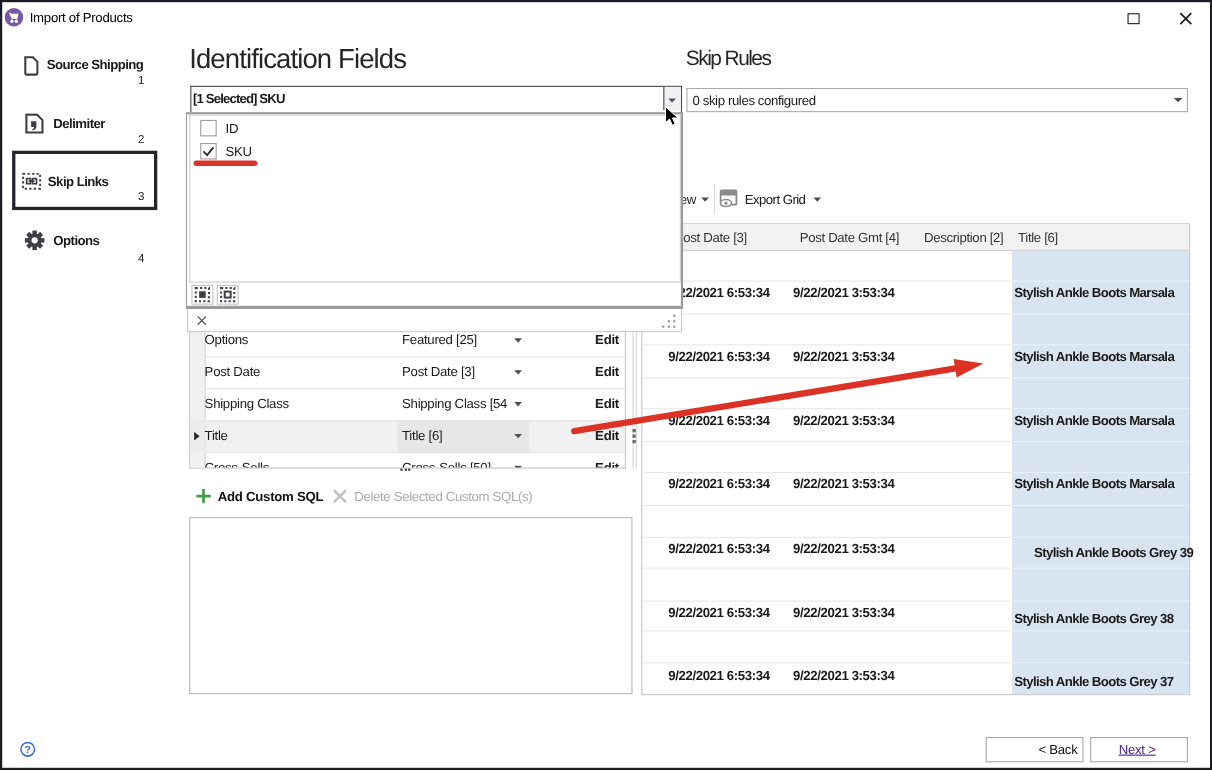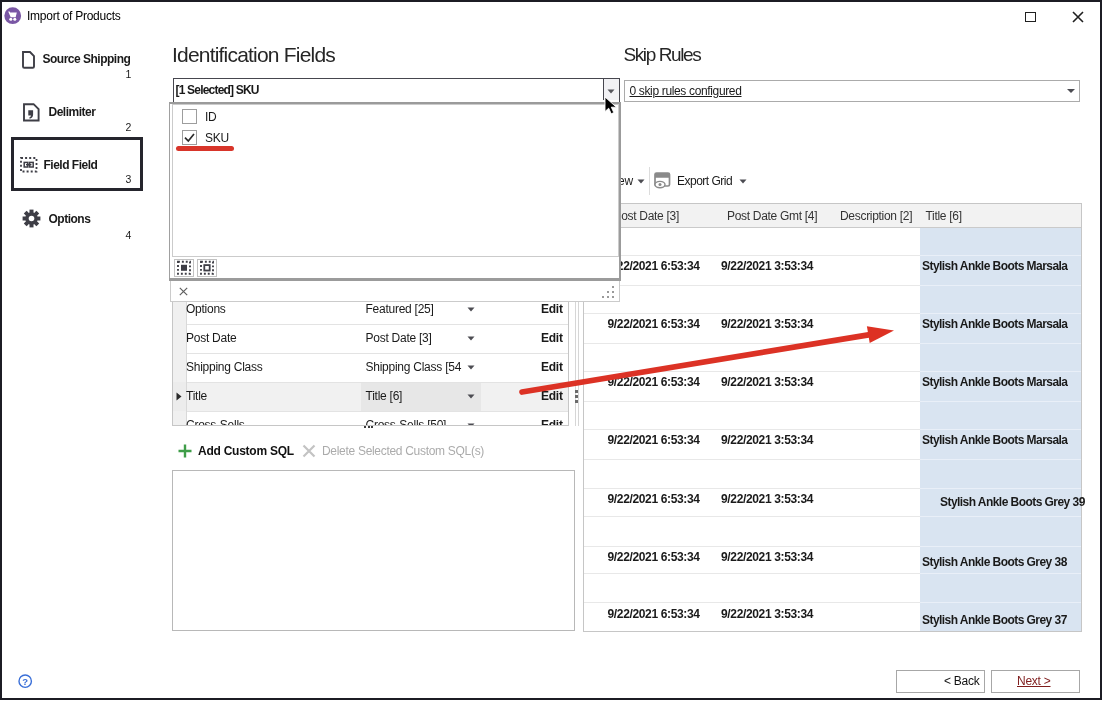--- a/index.html
+++ b/index.html
@@ -41,43 +41,43 @@
 <div class="t b" style="left:48.5px;top:111.5px;letter-spacing:-0.5px;">Delimiter</div>
 <div class="t" style="left:125.5px;top:127px;font-size:10.5px;">2</div>
 
 <div class="a" style="left:10.5px;top:137px;width:132px;height:54px;border:3px solid #25252d;box-sizing:border-box;"></div>
 <svg class="a" style="left:19.5px;top:156.5px;" width="18" height="16" viewBox="0 0 18 16">
   <rect x="1" y="1" width="15.5" height="13.5" fill="none" stroke="#3e3e46" stroke-width="1.8" stroke-dasharray="2 2.1"></rect>
   <rect x="4.2" y="5.4" width="3.6" height="4.6" fill="none" stroke="#3e3e46" stroke-width="1.5"></rect>
   <rect x="9.6" y="5.4" width="3.6" height="4.6" fill="none" stroke="#3e3e46" stroke-width="1.5"></rect>
   <path d="M6,7.7 h5.4" stroke="#3e3e46" stroke-width="1.5"></path>
 </svg>
-<div class="t b" style="left:43.5px;top:165px;letter-spacing:-0.5px;">Field Field</div>
+<div class="t b" style="left:43.5px;top:165px;letter-spacing:-0.5px;">Skip Links</div>
 <div class="t" style="left:125.5px;top:179px;font-size:10.5px;">3</div>
 
 <svg class="a" style="left:21px;top:207.5px;" width="21" height="21" viewBox="0 0 21 21">
   <g fill="#3e3e46">
     <circle cx="10.5" cy="10.5" r="6.2"></circle>
     <g>
       <rect x="8.5" y="1.6" width="4" height="17.8"></rect>
       <rect x="8.5" y="1.6" width="4" height="17.8" transform="rotate(45 10.5 10.5)"></rect>
       <rect x="8.5" y="1.6" width="4" height="17.8" transform="rotate(90 10.5 10.5)"></rect>
       <rect x="8.5" y="1.6" width="4" height="17.8" transform="rotate(135 10.5 10.5)"></rect>
     </g>
   </g>
   <circle cx="10.5" cy="10.5" r="2.8" fill="#fff"></circle>
 </svg>
 <div class="t b" style="left:48.5px;top:218.5px;letter-spacing:-0.5px;">Options</div>
 <div class="t" style="left:125.5px;top:235px;font-size:10.5px;">4</div>
 
-<div class="t" style="left:172px;top:54px;font-size:21px;letter-spacing:-0.8px;color:#262626;">Identification Fields</div>
+<div class="t" style="left:172px;top:54px;font-size:25px;letter-spacing:-0.8px;color:#262626;">Identification Fields</div>
 <div class="t" style="left:623.5px;top:54px;font-size:19px;letter-spacing:-1.4px;color:#262626;">Skip Rules</div>
 
 <div class="a" style="left:624px;top:79.5px;width:456px;height:22px;border:1px solid #ababab;box-sizing:border-box;background:#fff;"></div>
-<div class="t" style="left:629.5px;top:90.5px;letter-spacing:-0.35px;text-decoration:underline;">0 skip rules configured</div>
+<div class="t" style="left:629.5px;top:90.5px;letter-spacing:-0.35px;">0 skip rules configured</div>
 <svg class="a" style="left:1066px;top:88px;" width="10" height="6" viewBox="0 0 10 6">
     <path d="M1,1 h8 l-4,4 z" fill="#4c4c52"></path>
   </svg>
 
 <div class="t" style="left:608px;top:181px;">View</div>
 <svg class="a" style="left:637px;top:179px;" width="8" height="5" viewBox="0 0 8 5">
     <path d="M0.5,0.5 h7 l-3.5,4 z" fill="#4c4c52"></path>
   </svg>
 <div class="vline" style="left:648.5px;top:167px;height:28px;background:#dcdcdc;"></div>
 <svg class="a" style="left:654px;top:172px;" width="18" height="17" viewBox="0 0 18 17">
@@ -221,21 +221,21 @@
 <div class="a" style="left:172px;top:470px;width:403px;height:160.5px;border:1px solid #b8b8b8;box-sizing:border-box;"></div>
 
 <svg class="a" style="left:17.5px;top:673.5px;" width="15" height="15" viewBox="0 0 15 15">
   <circle cx="7.2" cy="7.2" r="6.2" fill="none" stroke="#3a6fd8" stroke-width="1.4"></circle>
   <text x="7.2" y="10.6" font-size="9.5" font-weight="bold" fill="#3a6fd8" text-anchor="middle" font-family="Liberation Sans,sans-serif">?</text>
 </svg>
 <div class="t" style="left:36px;top:713px;color:#737373;"><span style="text-decoration:underline;">H</span>elp</div>
 <div class="a" style="left:895.5px;top:669.5px;width:89px;height:23.5px;border:1px solid #a7a7a7;box-sizing:border-box;background:#fff;"></div>
 <div class="t" style="left:944px;top:681px;color:#111;">&lt; Back</div>
 <div class="a" style="left:990.5px;top:669.5px;width:89.5px;height:23.5px;border:1px solid #a7a7a7;box-sizing:border-box;background:#fff;"></div>
-<div class="t" style="left:1017px;top:681px;color:#7f1d1d;text-decoration:underline;">Next &gt;</div>
+<div class="t" style="left:1017px;top:681px;color:#4c1d95;text-decoration:underline;">Next &gt;</div>
 
 <div class="a" style="left:173px;top:78px;width:447px;height:23.5px;border:1.5px solid #46464e;border-bottom:none;box-sizing:border-box;background:#fff;">
   <div class="a" style="right:0;top:0;width:15.5px;height:21px;background:#f1f1f4;border-left:1.5px solid #46464e;"></div>
 </div>
 <div class="t b" style="left:175.5px;top:90px;letter-spacing:-0.8px;">[1 Selected] SKU</div>
 <svg class="a" style="left:607px;top:88.5px;" width="8" height="5" viewBox="0 0 8 5">
     <path d="M0.5,0.5 h7 l-3.5,4 z" fill="#55555b"></path>
   </svg>
 
 <div class="a" style="left:169px;top:101.5px;width:452px;height:176px;background:#fff;border-left:1.5px solid #a0a0a0;border-right:2.5px solid #9b9b9b;border-top:2px solid #9b9b9b;box-sizing:border-box;"></div>

